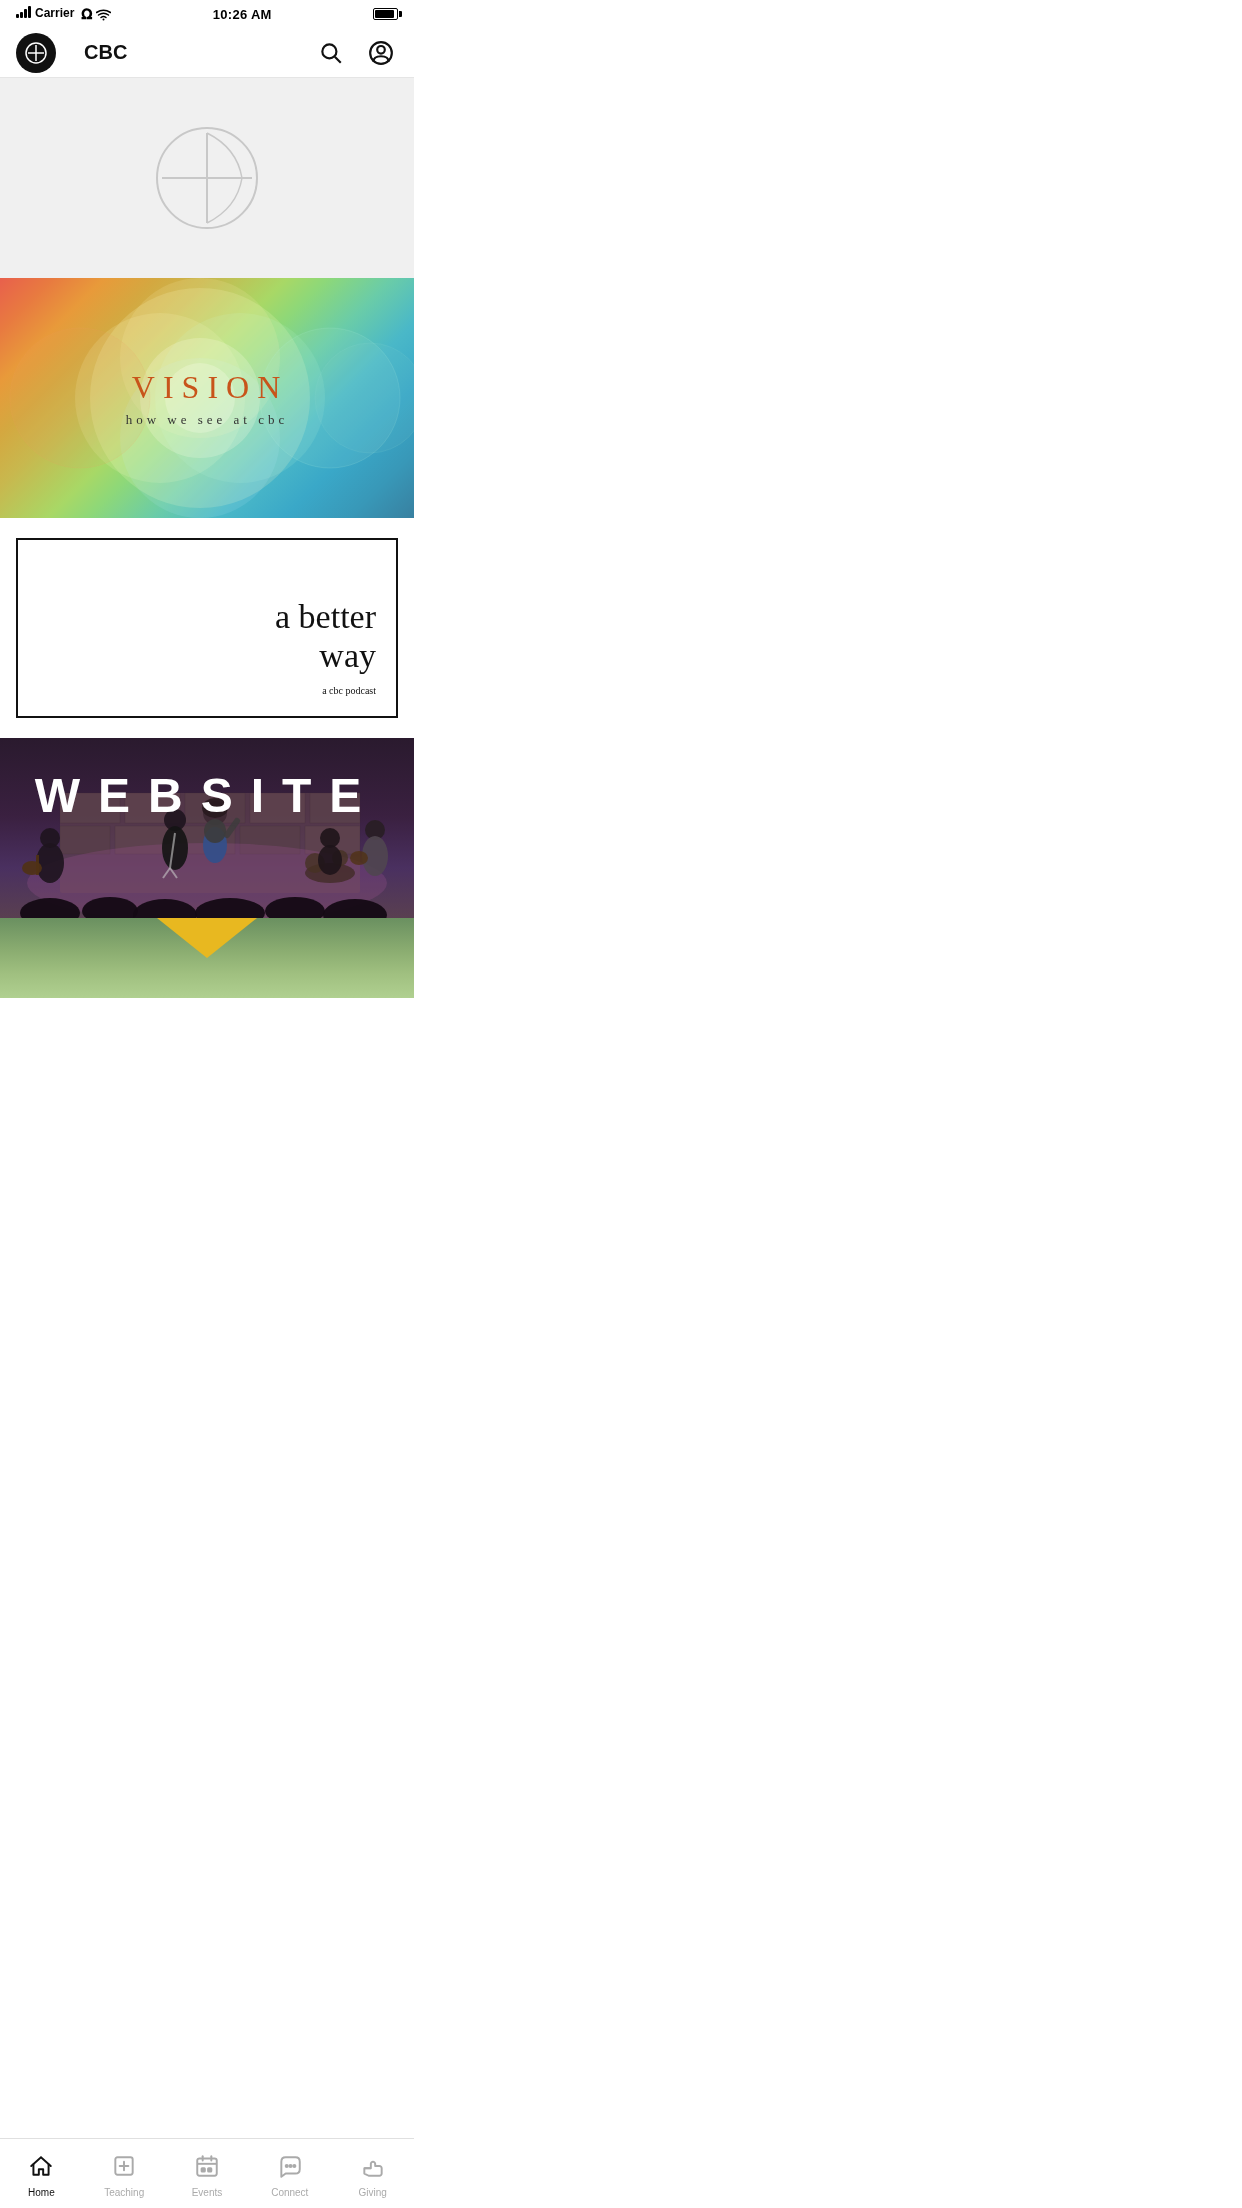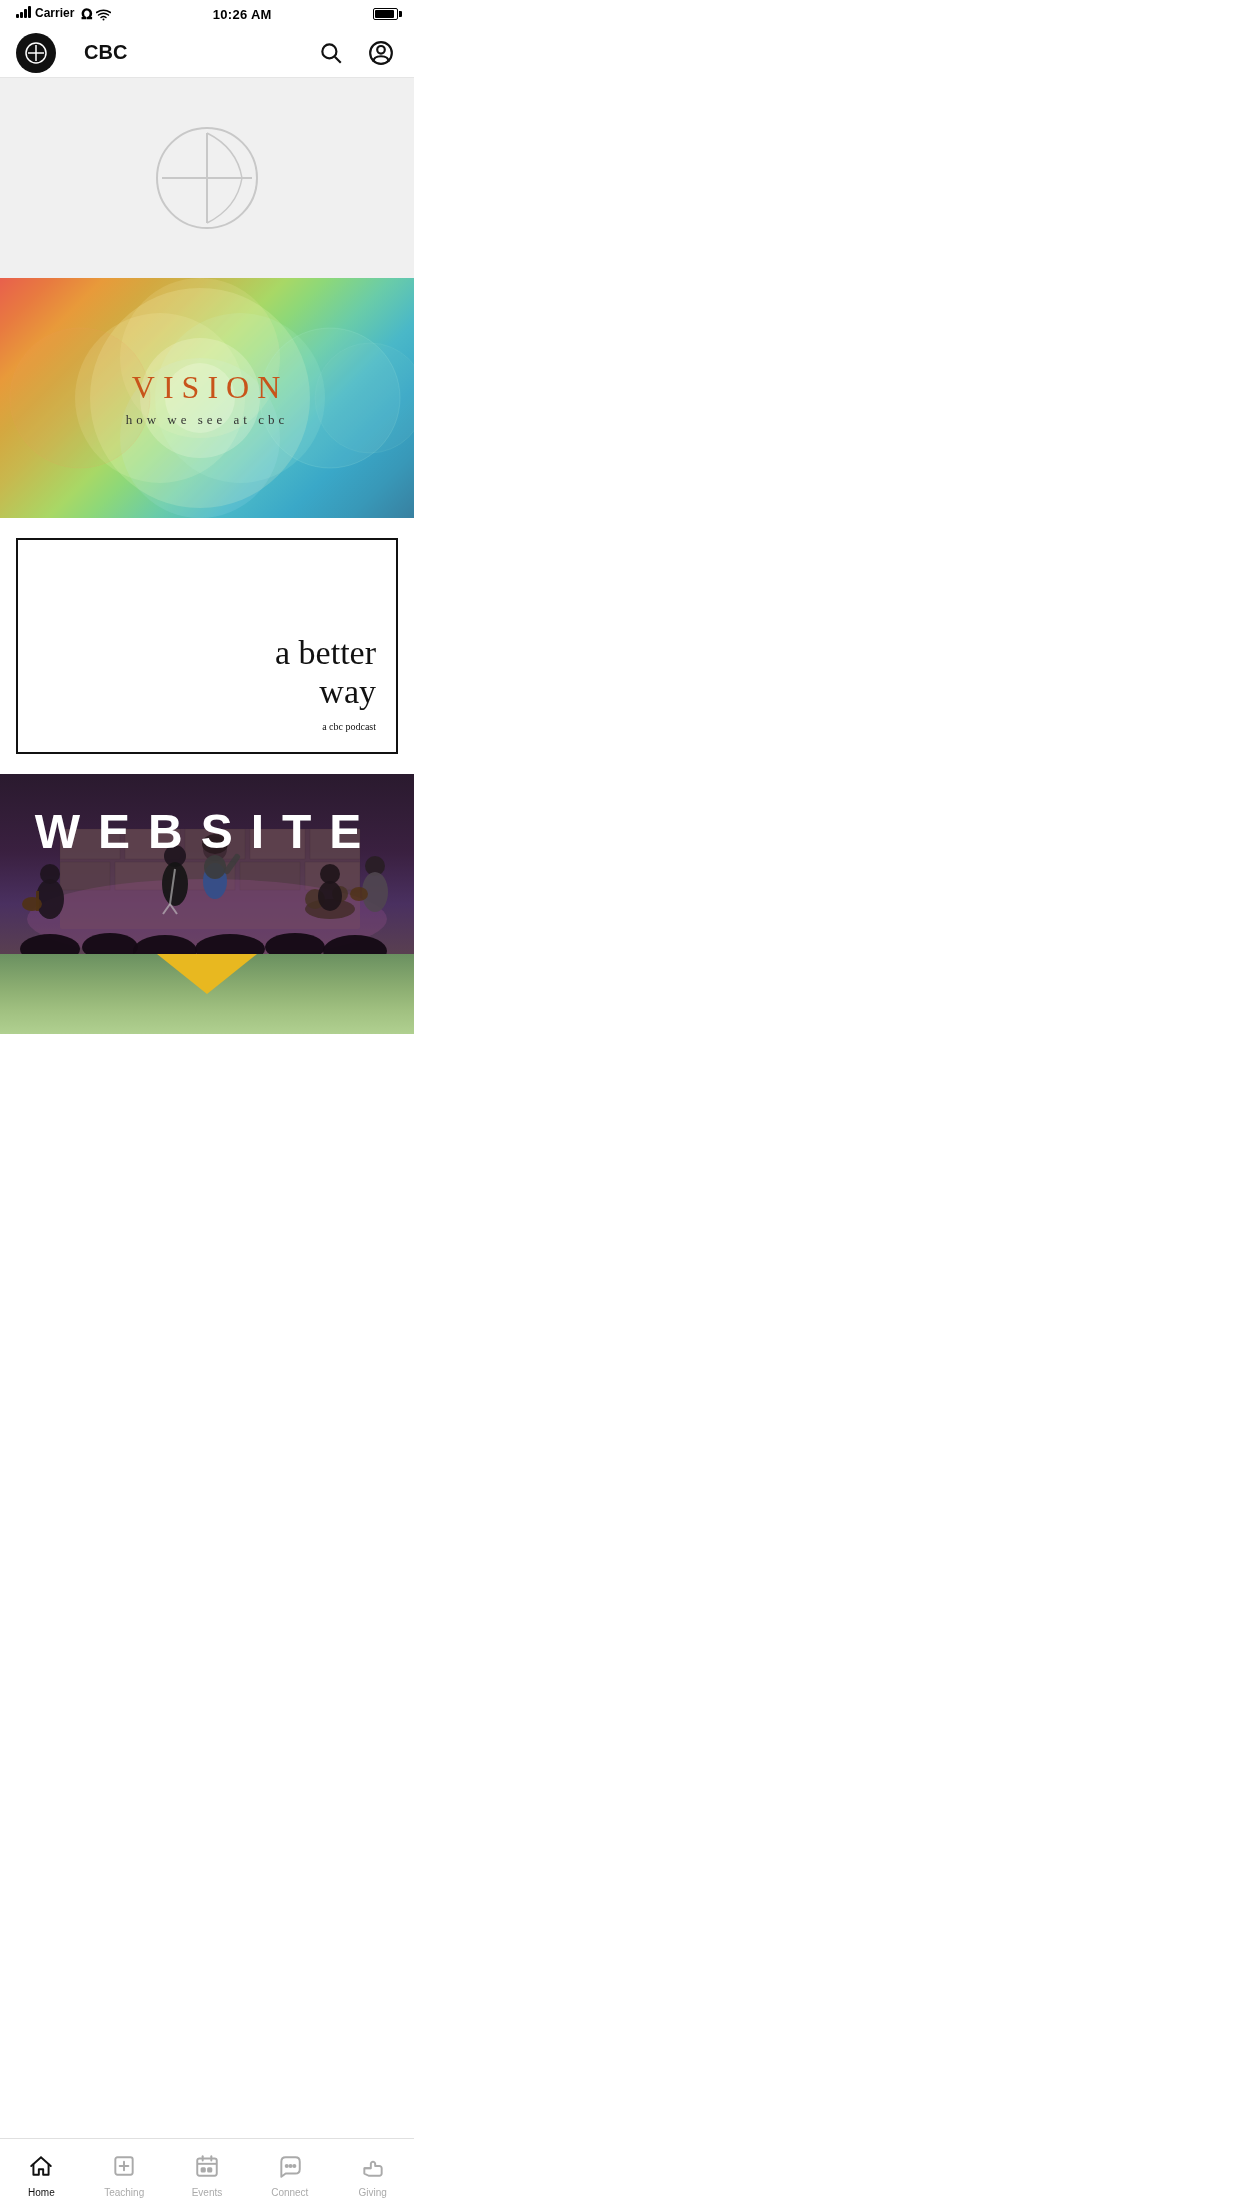--- a/index.html
+++ b/index.html
@@ -206,21 +206,21 @@
       letter-spacing: 4px;
       color: #333;
       margin-top: 6px;
       font-family: Georgia, serif;
     }
 
     
     .podcast-card {
       margin: 20px 16px;
       border: 2.5px solid #111;
-      height: 216px;
+      height: 180px;
       display: flex;
       align-items: flex-end;
       justify-content: flex-end;
       padding: 20px;
       background: #fff;
       cursor: pointer;
     }
     .podcast-text {
       text-align: right;
     }

